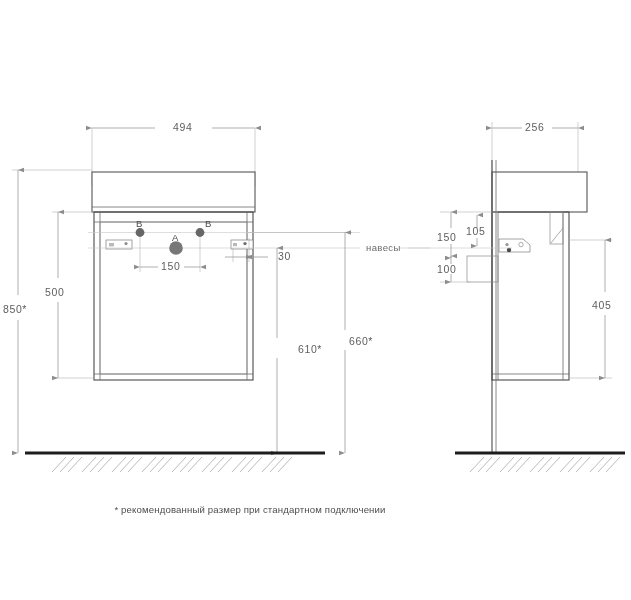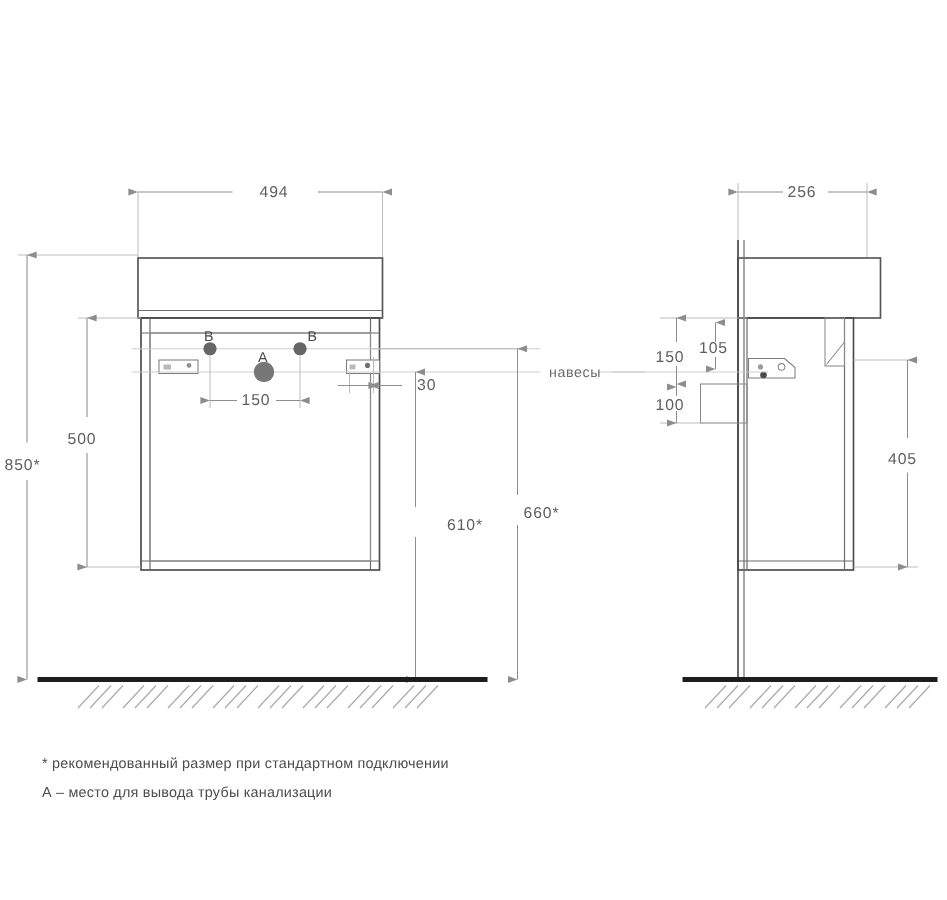--- a/index.html
+++ b/index.html
@@ -50,23 +50,24 @@
   .label-text {
     font-family: "Liberation Sans", sans-serif;
     font-size: 9.5px;
     fill: #6a6a6a;
     letter-spacing: 0.4px;
   }
 
   
   #legend {
     position: absolute;
-    left: 28px;
+    left: 40px;
     top: 500px;
     width: 420px;
+    text-align: center;
   }
   .legend-line {
     font-family: "Liberation Sans", sans-serif;
     font-size: 9.6px;
     color: #4d4d4d;
     line-height: 19px;
     white-space: nowrap;
     letter-spacing: 0.15px;
   }
 </style>
@@ -313,14 +314,13 @@
         <line class="hatch-line" x1="606" y1="472" x2="620" y2="457"></line>
       </g>
     </g>
   </g>
 
 </svg>
 </div>
 
 <div id="legend">
   <div class="legend-line">* рекомендованный размер при стандартном подключении</div>
-  <div class="legend-line">А – место для вывода трубы канализации</div>
 </div>
 
 </body></html>

